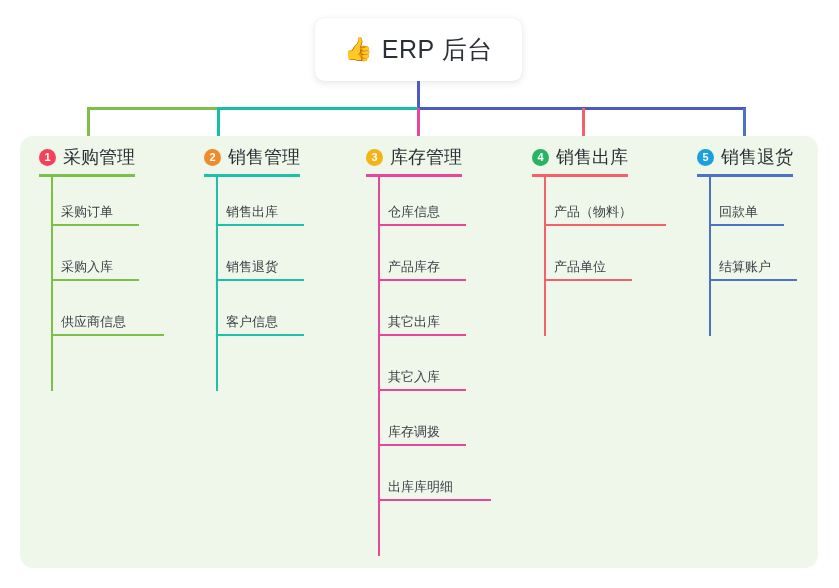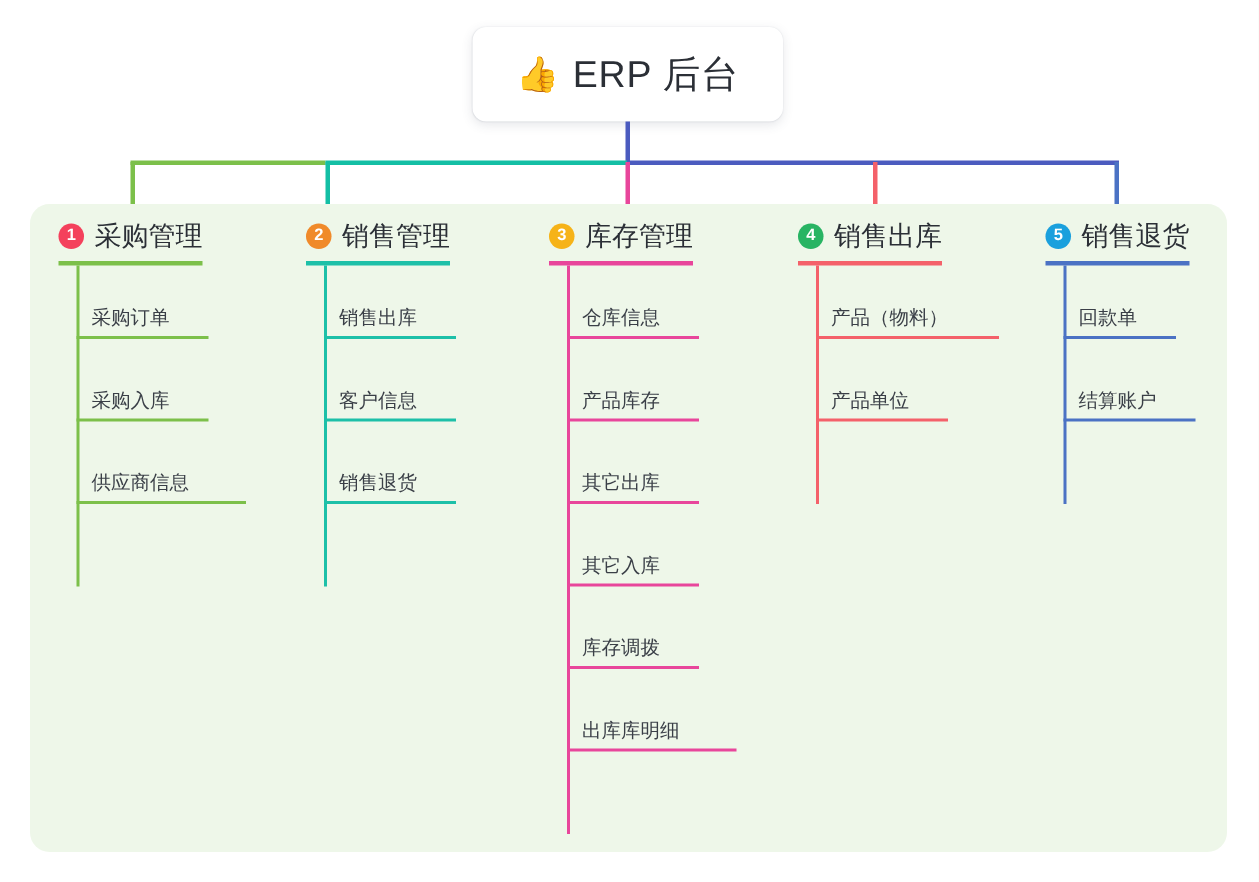--- a/index.html
+++ b/index.html
@@ -116,27 +116,27 @@
           <span class="col-title">销售管理</span>
         </div>
         <div class="head-rule" style="background: rgb(29, 192, 168); width: 96px;"></div>
         <div class="items">
           <div class="spine" style="background: rgb(29, 192, 168); height: 214px;"></div>
           <div class="item">
             <span class="item-label">销售出库</span>
             <div class="item-rule" style="background: rgb(29, 192, 168); width: 88px;"></div>
           </div>
           <div class="item">
+            <span class="item-label">销售退货</span>
+            <div class="item-rule" style="background: rgb(29, 192, 168); width: 88px;"></div>
+          </div>
+          <div class="item">
             <span class="item-label">客户信息</span>
             <div class="item-rule" style="background: rgb(29, 192, 168); width: 88px;"></div>
           </div>
-          <div class="item">
-            <span class="item-label">销售退货</span>
-            <div class="item-rule" style="background: rgb(29, 192, 168); width: 88px;"></div>
-          </div>
         </div>
       </div>
       <div class="column" style="left: 352px; top: 140px;">
         <div class="col-head">
           <span class="badge" style="background: rgb(246, 179, 24);">3</span>
           <span class="col-title">库存管理</span>
         </div>
         <div class="head-rule" style="background: rgb(232, 70, 155); width: 96px;"></div>
         <div class="items">
           <div class="spine" style="background: rgb(232, 70, 155); height: 379px;"></div>

